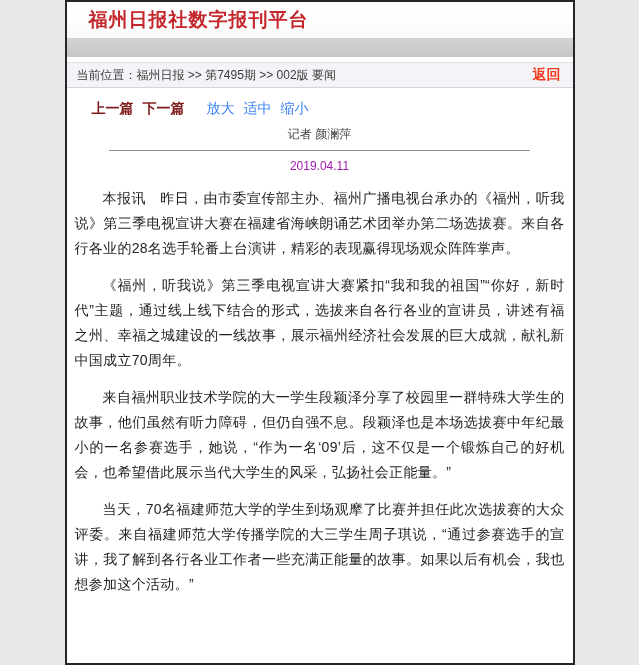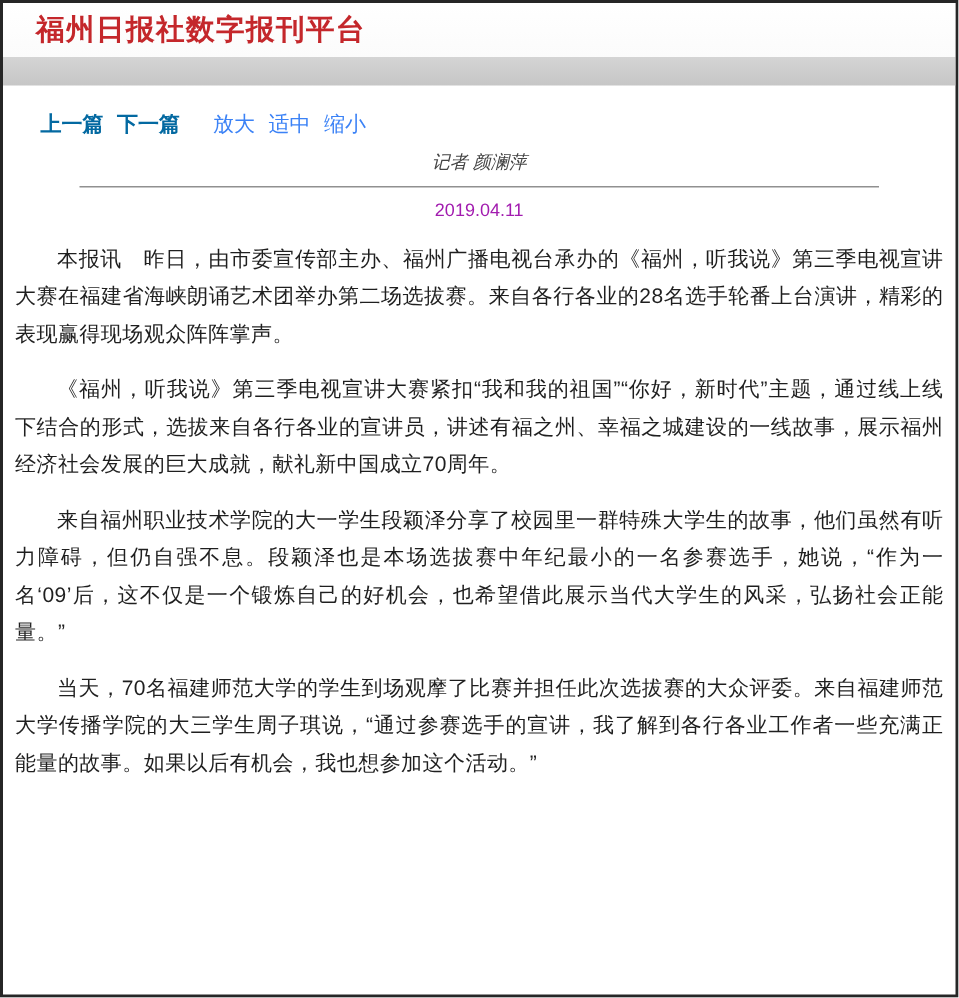--- a/index.html
+++ b/index.html
@@ -1,60 +1,64 @@
 <!DOCTYPE html>
 <html><head>
 <meta charset="utf-8">
 <style>
   html,body { margin:0; padding:0; background:#e8e8e8; }
   .page {
-    position:relative; width:639px; height:665px; box-sizing:border-box;
+    position:relative; width:510px; height:665px; box-sizing:border-box;
     margin:0 auto; background:#ffffff; border:2px solid #262626; overflow:hidden;
     font-family:"Liberation Sans","DejaVu Sans",sans-serif;
   }
   
   .masthead { height:36px; display:flex; align-items:center; padding-left:22px;
     background:linear-gradient(#ffffff,#fbfbfb); }
   .masthead-title { color:#c4272b; font-size:19px; font-weight:bold; letter-spacing:1px; }
   .graybar { height:19px; background:linear-gradient(#d4d4d4,#c6c6c6); }
   .gap { height:5px; }
   
   .breadcrumb-bar { height:26px; box-sizing:border-box; display:flex; align-items:center;
     justify-content:space-between; background:#f4f4f8;
     border-top:1px solid #dcdce2; border-bottom:1px solid #d4d4da; padding:0 12px 0 10px; }
   .breadcrumb { font-size:12px; color:#3a3a3a; }
   .back-link { color:#f4391c; font-size:14px; font-weight:bold; cursor:pointer; text-decoration:none; }
   
   .toolbar { padding:12px 0 4px 25px; font-size:14px; display:flex; align-items:center; }
   .toolbar .lnk { cursor:pointer; text-decoration:none; }
-  .lnk-prev, .lnk-next { color:#0369a1; font-weight:bold; margin-right:9px; }
+  .lnk-prev, .lnk-next { color:#7f1d1d; font-weight:bold; margin-right:9px; }
   .lnk-next { margin-right:22px; }
   .lnk-size { color:#3b82f6; margin-right:9px; }
   
   .article { padding:4px 8px 0 8px; }
   .article-title { text-align:center; font-size:18px; font-weight:bold; color:#111111;
     margin:10px 0 22px; letter-spacing:0.5px; }
-  .byline { text-align:center; font-size:12px; color:#444444; margin:0 0 7px;font-style:italic; }
+  .byline { text-align:center; font-size:12px; color:#444444; margin:0 0 7px; }
   .divider { border:0; border-top:1px solid #909090; width:86%; margin:0 auto; }
   .date { text-align:center; font-size:12px; color:#a21caf; margin:8px 0 13px; }
   .body p { font-size:14px; line-height:25px; color:#1f1f1f; text-indent:2em;
     margin:12px 0 7px; text-align:justify; letter-spacing:0.3px; }
 </style>
 </head>
 <body>
 
 <div class="page">
 
   <div class="masthead">
     <span class="masthead-title">福州日报社数字报刊平台</span>
   </div>
 
   <div class="graybar"></div>
   <div class="gap"></div>
 
+  <div class="breadcrumb-bar">
+    <span class="breadcrumb">当前位置：福州日报 &gt;&gt; 第7495期 &gt;&gt; 002版 要闻</span>
+    <a class="back-link">返回</a>
+  </div>
 
   <div class="toolbar">
     <a class="lnk lnk-prev">上一篇</a>
     <a class="lnk lnk-next">下一篇</a>
     <a class="lnk lnk-size">放大</a>
     <a class="lnk lnk-size">适中</a>
     <a class="lnk lnk-size">缩小</a>
   </div>
 
   <div class="article">

